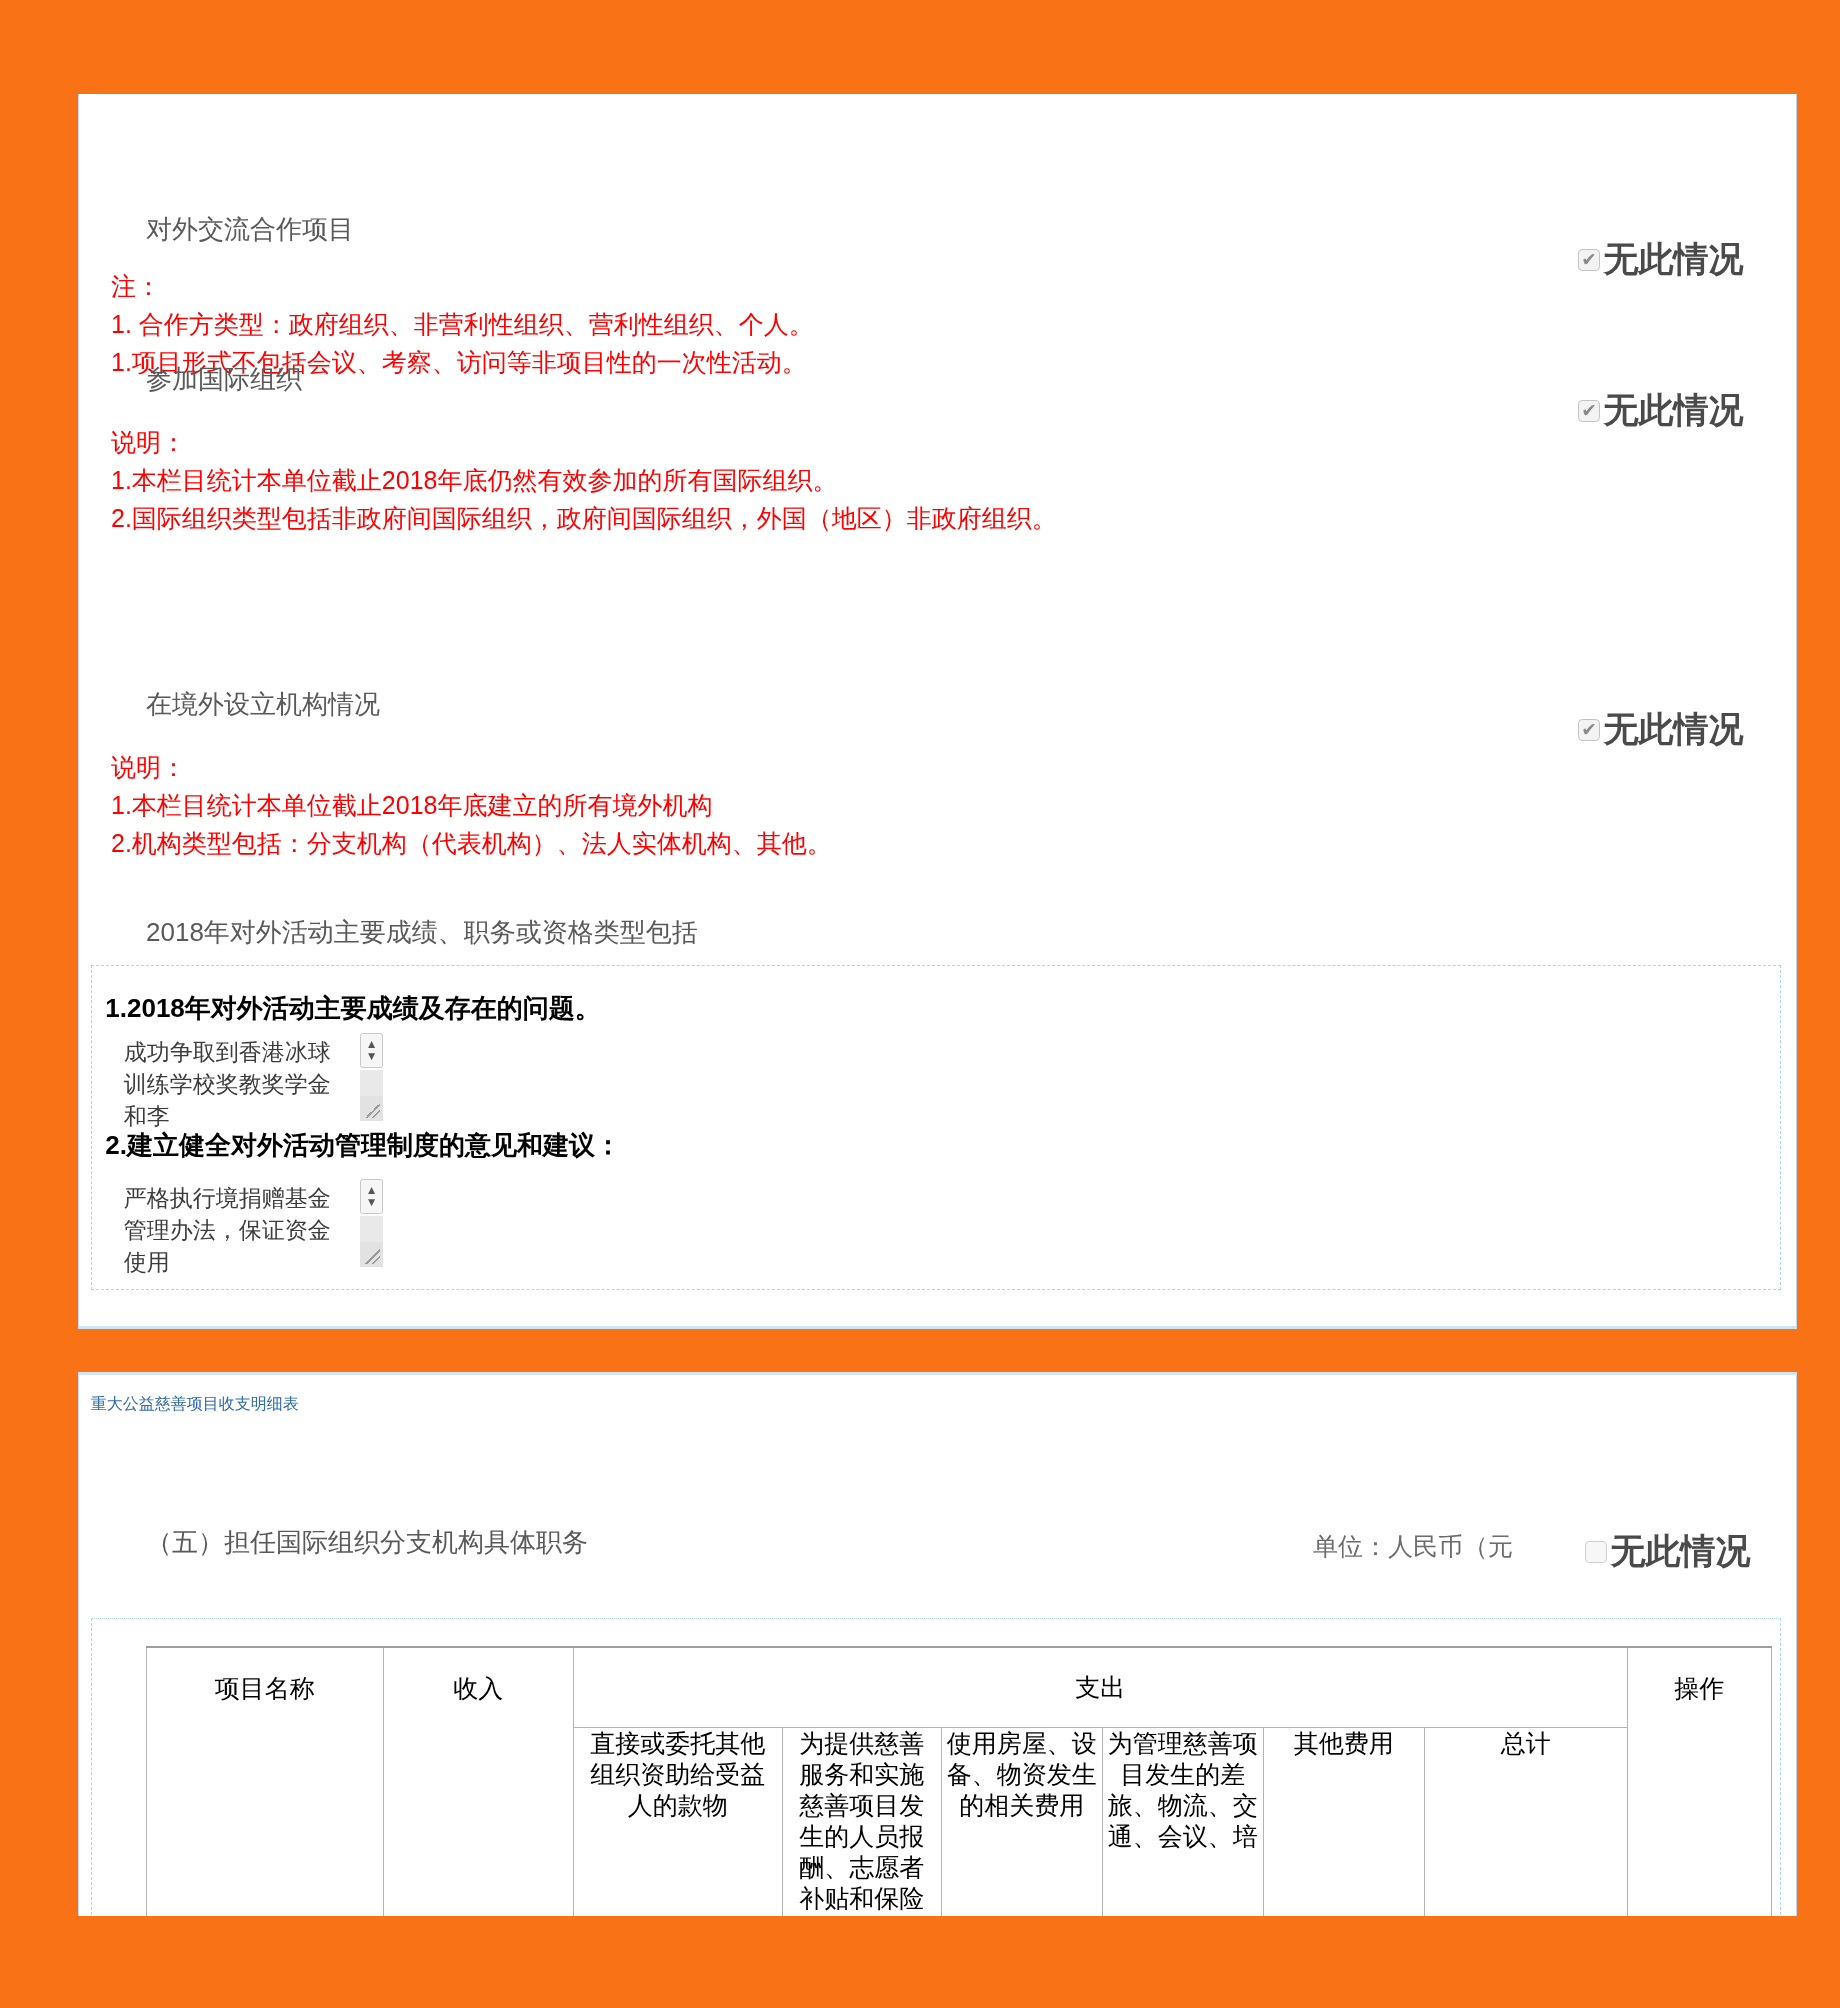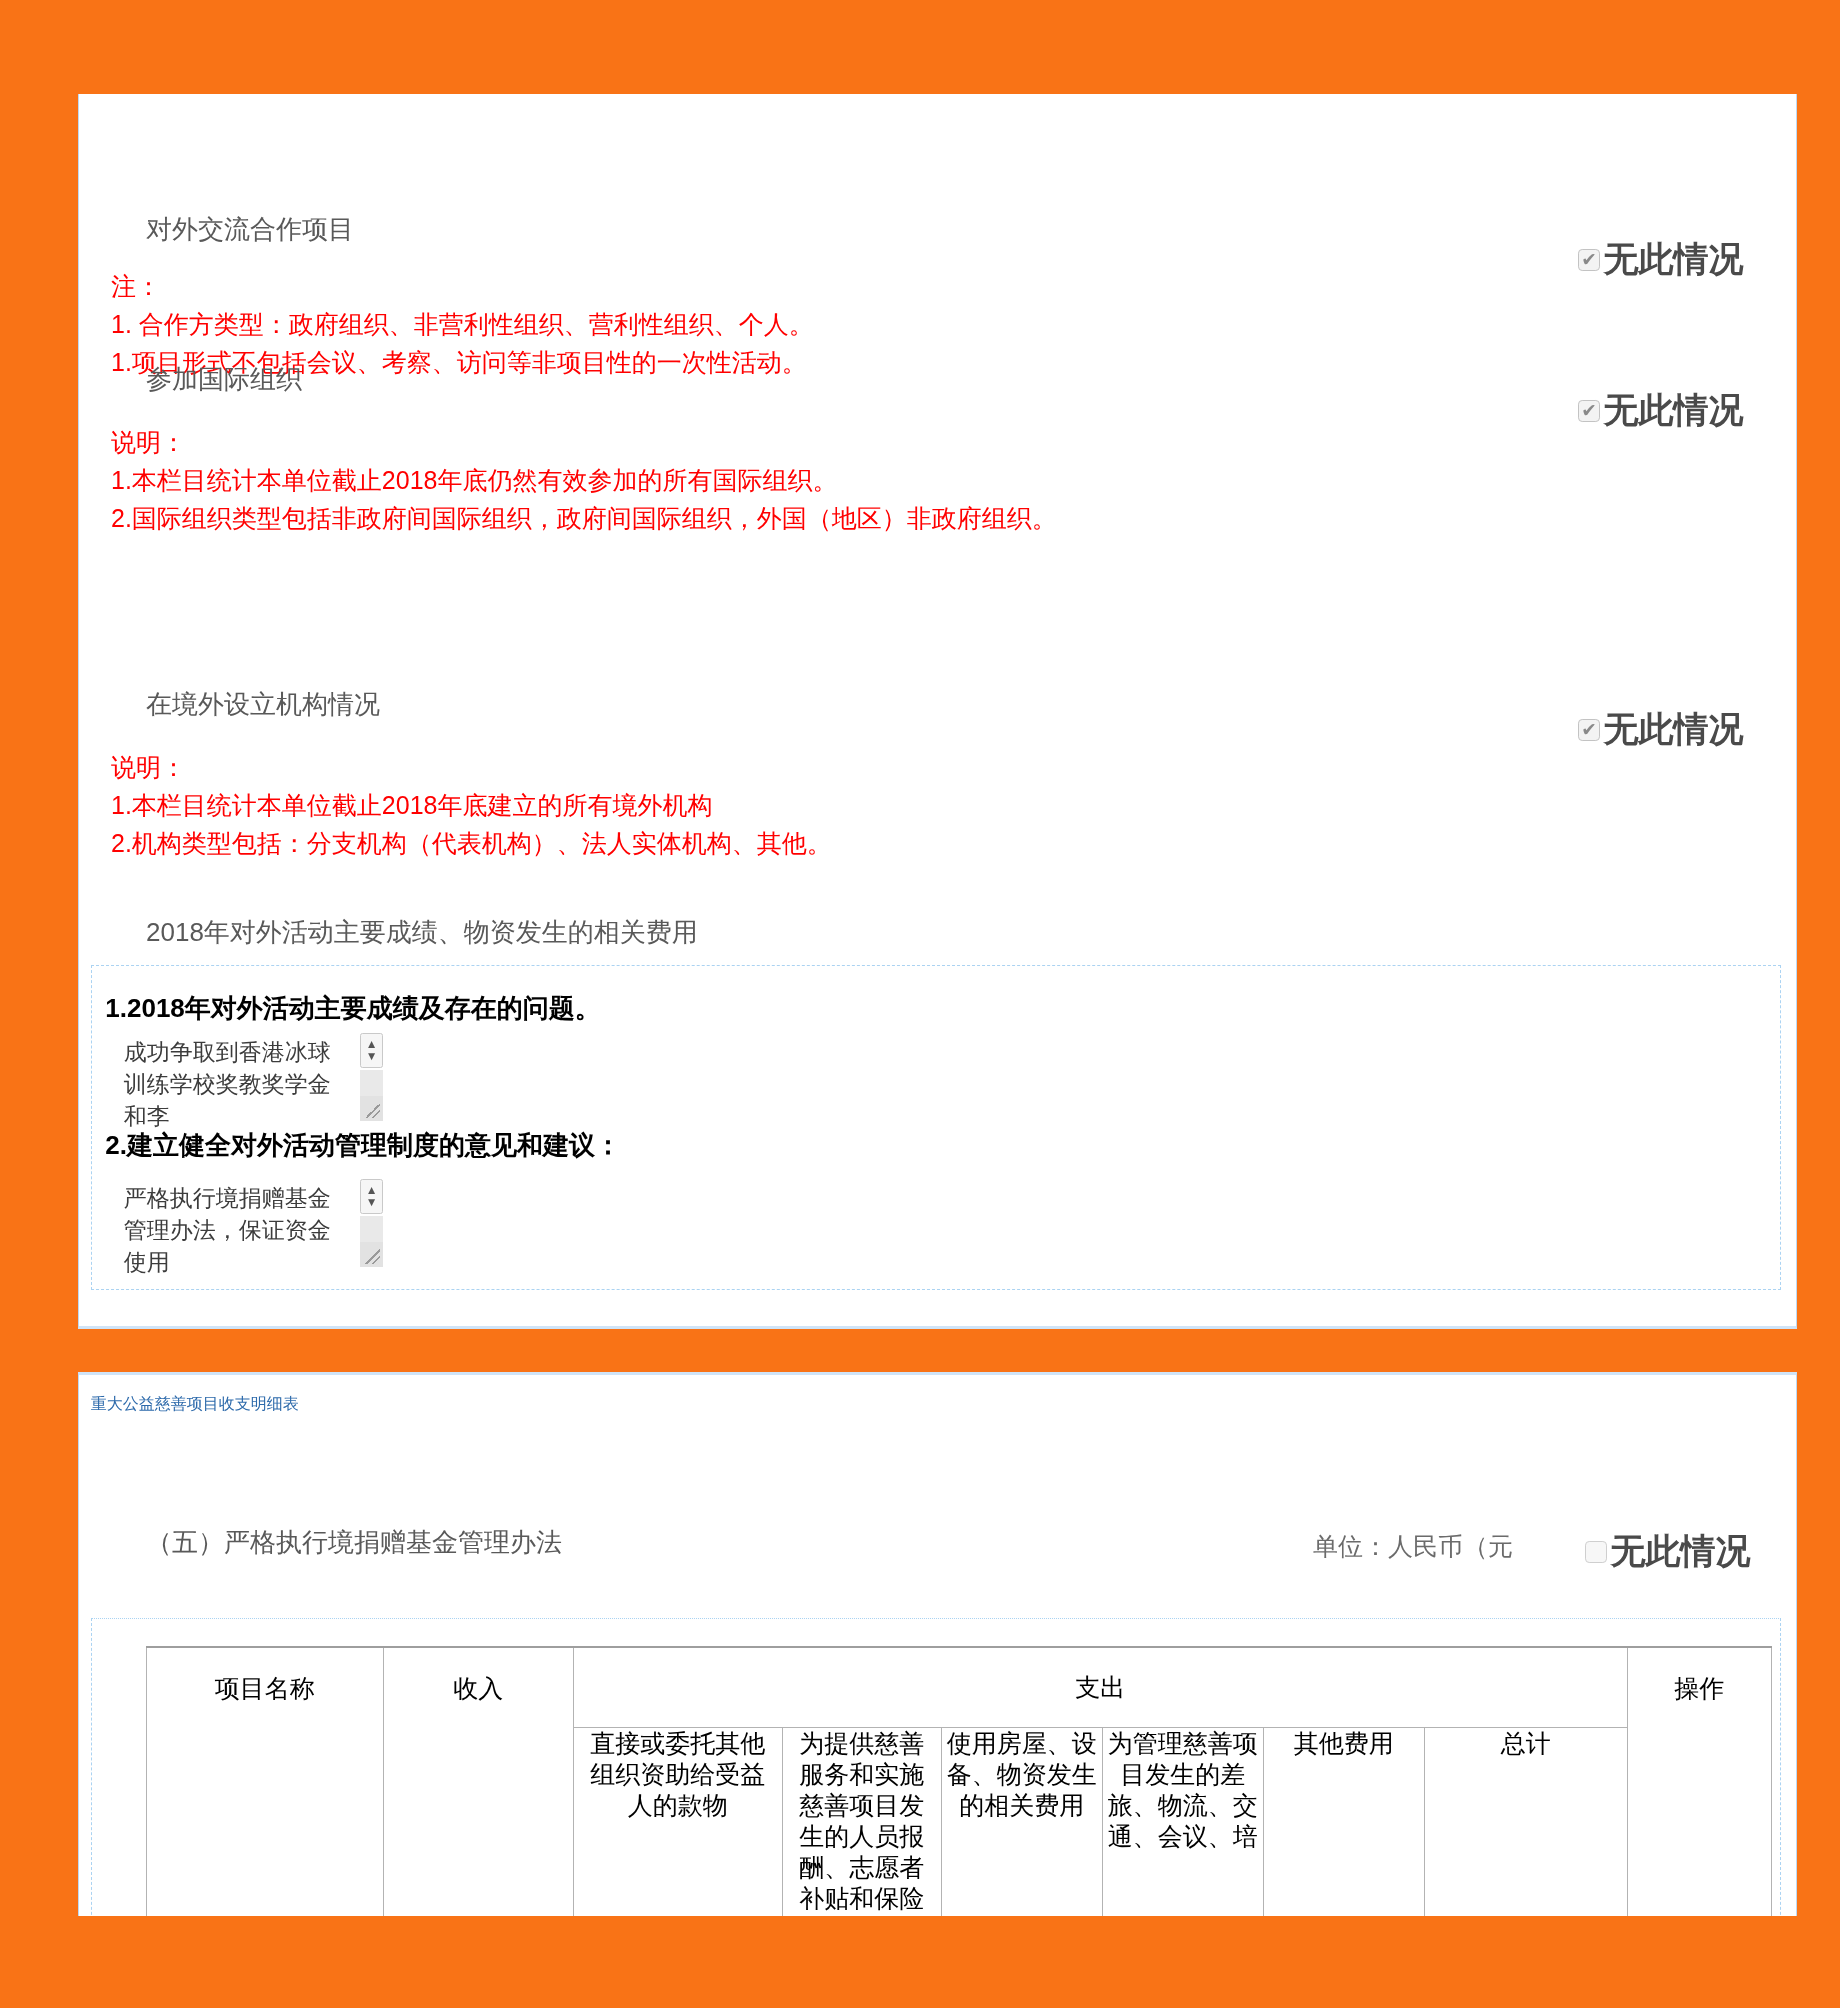--- a/index.html
+++ b/index.html
@@ -88,21 +88,21 @@
     <div class="nocase" style="top:612px;">
       <span class="cbox">✔</span>
       <span class="nocase-label">无此情况</span>
     </div>
     <div class="red-block" style="top:654px;">
       <div>说明：</div>
       <div>1.本栏目统计本单位截止2018年底建立的所有境外机构</div>
       <div>2.机构类型包括：分支机构（代表机构）、法人实体机构、其他。</div>
     </div>
 
-    <div class="sec-title" style="top:821px;">2018年对外活动主要成绩、物资发生的相关费用</div>
+    <div class="sec-title" style="top:821px;">2018年对外活动主要成绩、职务或资格类型包括</div>
 
     <div class="dashed" id="dashed1">
       <div class="q-head" style="top:25px;">1.2018年对外活动主要成绩及存在的问题。</div>
 
       <div class="textarea" style="top:67px;">
         <div class="ta-text">成功争取到香港冰球训练学校奖教奖学金和李</div>
         <div class="ta-scroll">
           <div class="ta-track"></div>
           <div class="ta-spinner">
             <span class="tri">▲</span>
@@ -125,21 +125,21 @@
           <div class="ta-grip"></div>
         </div>
       </div>
     </div>
   </div>
 
   <div class="panel" id="panel2">
 
     <div class="blue-link">重大公益慈善项目收支明细表</div>
 
-    <div class="sub-head">（五）严格执行境捐赠基金管理办法</div>
+    <div class="sub-head">（五）担任国际组织分支机构具体职务</div>
 
     <div class="unit-label">单位：人民币（元</div>
 
     <div class="nocase" id="nocase5">
       <span class="cbox unchecked"></span>
       <span class="nocase-label">无此情况</span>
     </div>
 
     <div class="dashed" id="dashed2">
       <table id="charity-table">

